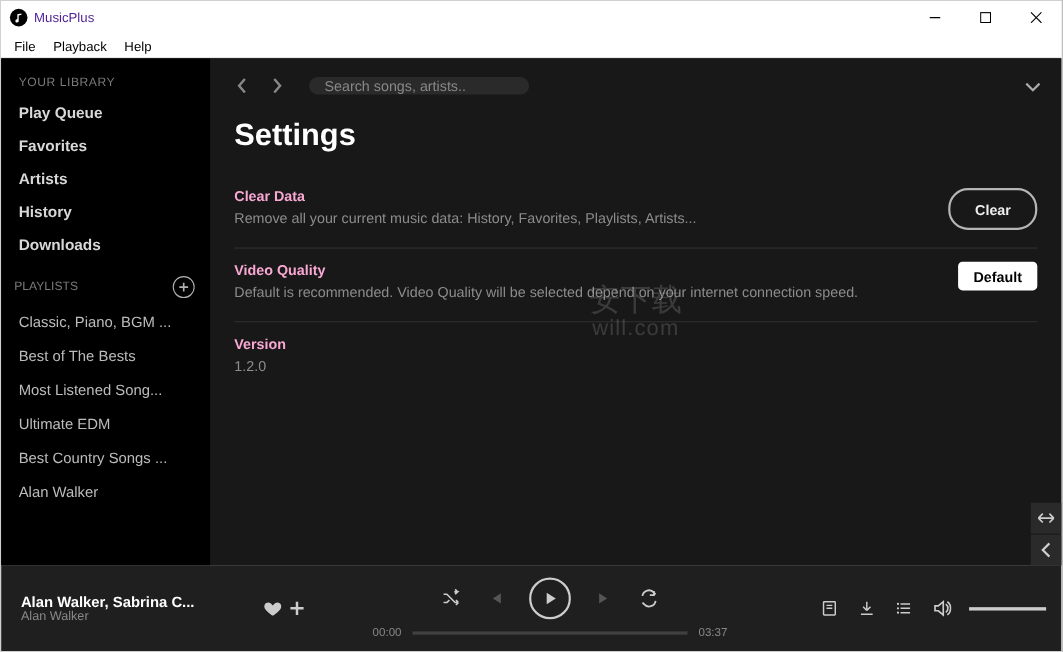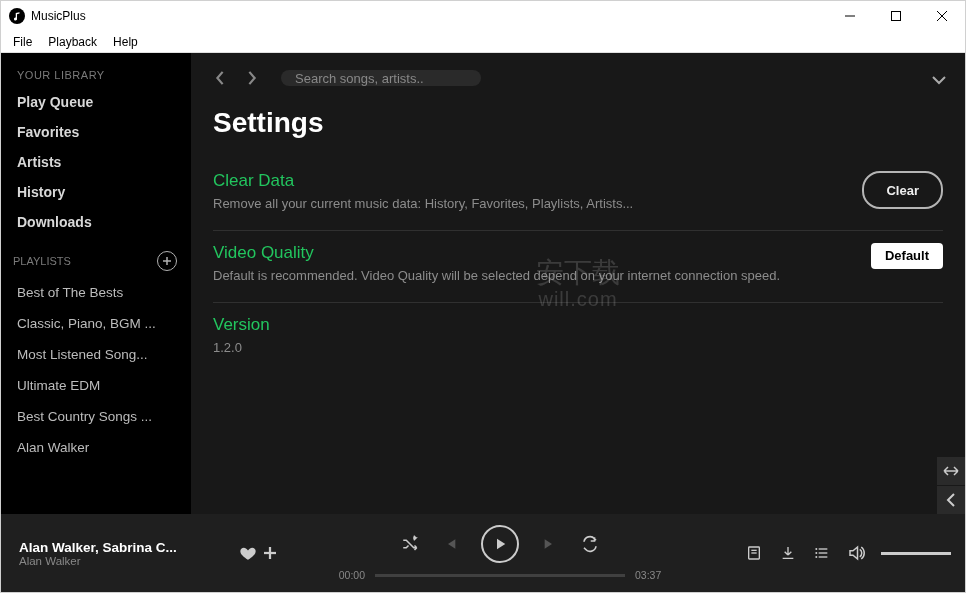--- a/index.html
+++ b/index.html
@@ -2,21 +2,21 @@
 <html><head>
   <meta charset="utf-8">
   <style>
     * { margin: 0; padding: 0; box-sizing: border-box; font-family: "Segoe UI", Arial, sans-serif; }
     body { width: 966px; height: 593px; background: #fff; overflow: hidden; position: relative; border: 1px solid #d0d0d0; }
 
     
     .titlebar { height: 30px; background: #fff; display: flex; align-items: center; padding-left: 8px; }
     .titlebar .app-icon { width: 16px; height: 16px; background: #000; border-radius: 50%; display: flex; align-items: center; justify-content: center; margin-right: 6px; }
     .titlebar .app-icon svg { width: 10px; height: 10px; }
-    .titlebar .app-title { font-size: 12px; color: #000000; }
+    .titlebar .app-title { font-size: 12px; color: #4c1d95; }
     .win-controls { margin-left: auto; display: flex; }
     .win-btn { width: 46px; height: 30px; display: flex; align-items: center; justify-content: center; cursor: pointer; }
     .win-btn svg { width: 10px; height: 10px; }
 
     
     .menubar { height: 22px; background: #fff; display: flex; align-items: center; padding-left: 4px; border-bottom: 1px solid #e0e0e0; }
     .menubar .menu-item { font-size: 12px; padding: 2px 8px; cursor: pointer; }
 
     
     .app-body { display: flex; height: calc(100% - 30px - 22px - 78px); background: #121212; }
@@ -34,21 +34,21 @@
     .topbar { display: flex; align-items: center; padding: 14px 44px 10px 18px; gap: 10px; }
     .nav-arr { width: 22px; height: 22px; display: flex; align-items: center; justify-content: center; color: #888; cursor: pointer; }
     .search-box { margin-left: 8px; background: #2a2a2a; border-radius: 18px; height: 16px; width: 200px; display: flex; align-items: center; padding: 0 14px; color:#888; font-size: 13px; }
     .collapse-btn { position: absolute; right: 18px; top: 18px; color: #aaa; cursor: pointer; }
 
     .content { padding: 8px 22px 0; }
     .page-title { font-size: 28px; font-weight: bold; margin-bottom: 20px; }
     .setting-row { border-bottom: 1px solid #303030; padding: 12px 0 16px; display: flex; }
     .setting-row.last { border-bottom: none; }
     .setting-text { flex: 1; padding-right: 12px; }
-    .setting-label { font-size: 17px; font-weight: normal; color: #22c55e; margin-bottom: 4px; }
+    .setting-label { font-size: 13px; font-weight: bold; color: #f9a8d4; margin-bottom: 4px; }
     .setting-desc { font-size: 13px; color: #8c8c8c; line-height: 1.45; }
     .pill-btn { align-self: flex-start; border: 2px solid #b5b5b5; color: #eee; background: transparent; border-radius: 18px; height: 38px; padding: 0 22px; font-size: 13px; font-weight: bold; cursor: pointer; }
     .white-btn { align-self: flex-start; background: #fff; color: #000; border: none; border-radius: 4px; height: 26px; padding: 0 14px; font-size: 13px; font-weight: 600; cursor: pointer; }
 
     
     .right-float { position: absolute; right: 0; bottom: 78px; display: flex; flex-direction: column; }
     .float-btn { width: 28px; height: 28px; background: #2a2a2a; display:flex; align-items:center; justify-content:center; color:#ccc; cursor:pointer; margin-top:1px; }
 
     
     .player { height: 78px; background: #1f1f1f; display: flex; align-items: center; padding: 0 14px 0 18px; color: #ccc; }
@@ -120,22 +120,22 @@
 
     <div class="playlists-header">
       <span>PLAYLISTS</span>
       <div class="add-playlist">
         <svg width="10" height="10" viewBox="0 0 10 10">
             <line x1="5" y1="1" x2="5" y2="9" stroke="currentColor" stroke-width="1.5"></line>
             <line x1="1" y1="5" x2="9" y2="5" stroke="currentColor" stroke-width="1.5"></line>
           </svg>
       </div>
     </div>
+    <div class="sidebar-item plist">Classic, Piano, BGM ...</div>
     <div class="sidebar-item plist">Best of The Bests</div>
-    <div class="sidebar-item plist">Classic, Piano, BGM ...</div>
     <div class="sidebar-item plist">Most Listened Song...</div>
     <div class="sidebar-item plist">Ultimate EDM</div>
     <div class="sidebar-item plist">Best Country Songs ...</div>
     <div class="sidebar-item plist">Alan Walker</div>
   </div>
 
   <div class="main">
     <div class="topbar">
       <div class="nav-arr">
           <svg width="14" height="14" viewBox="0 0 10 16">

